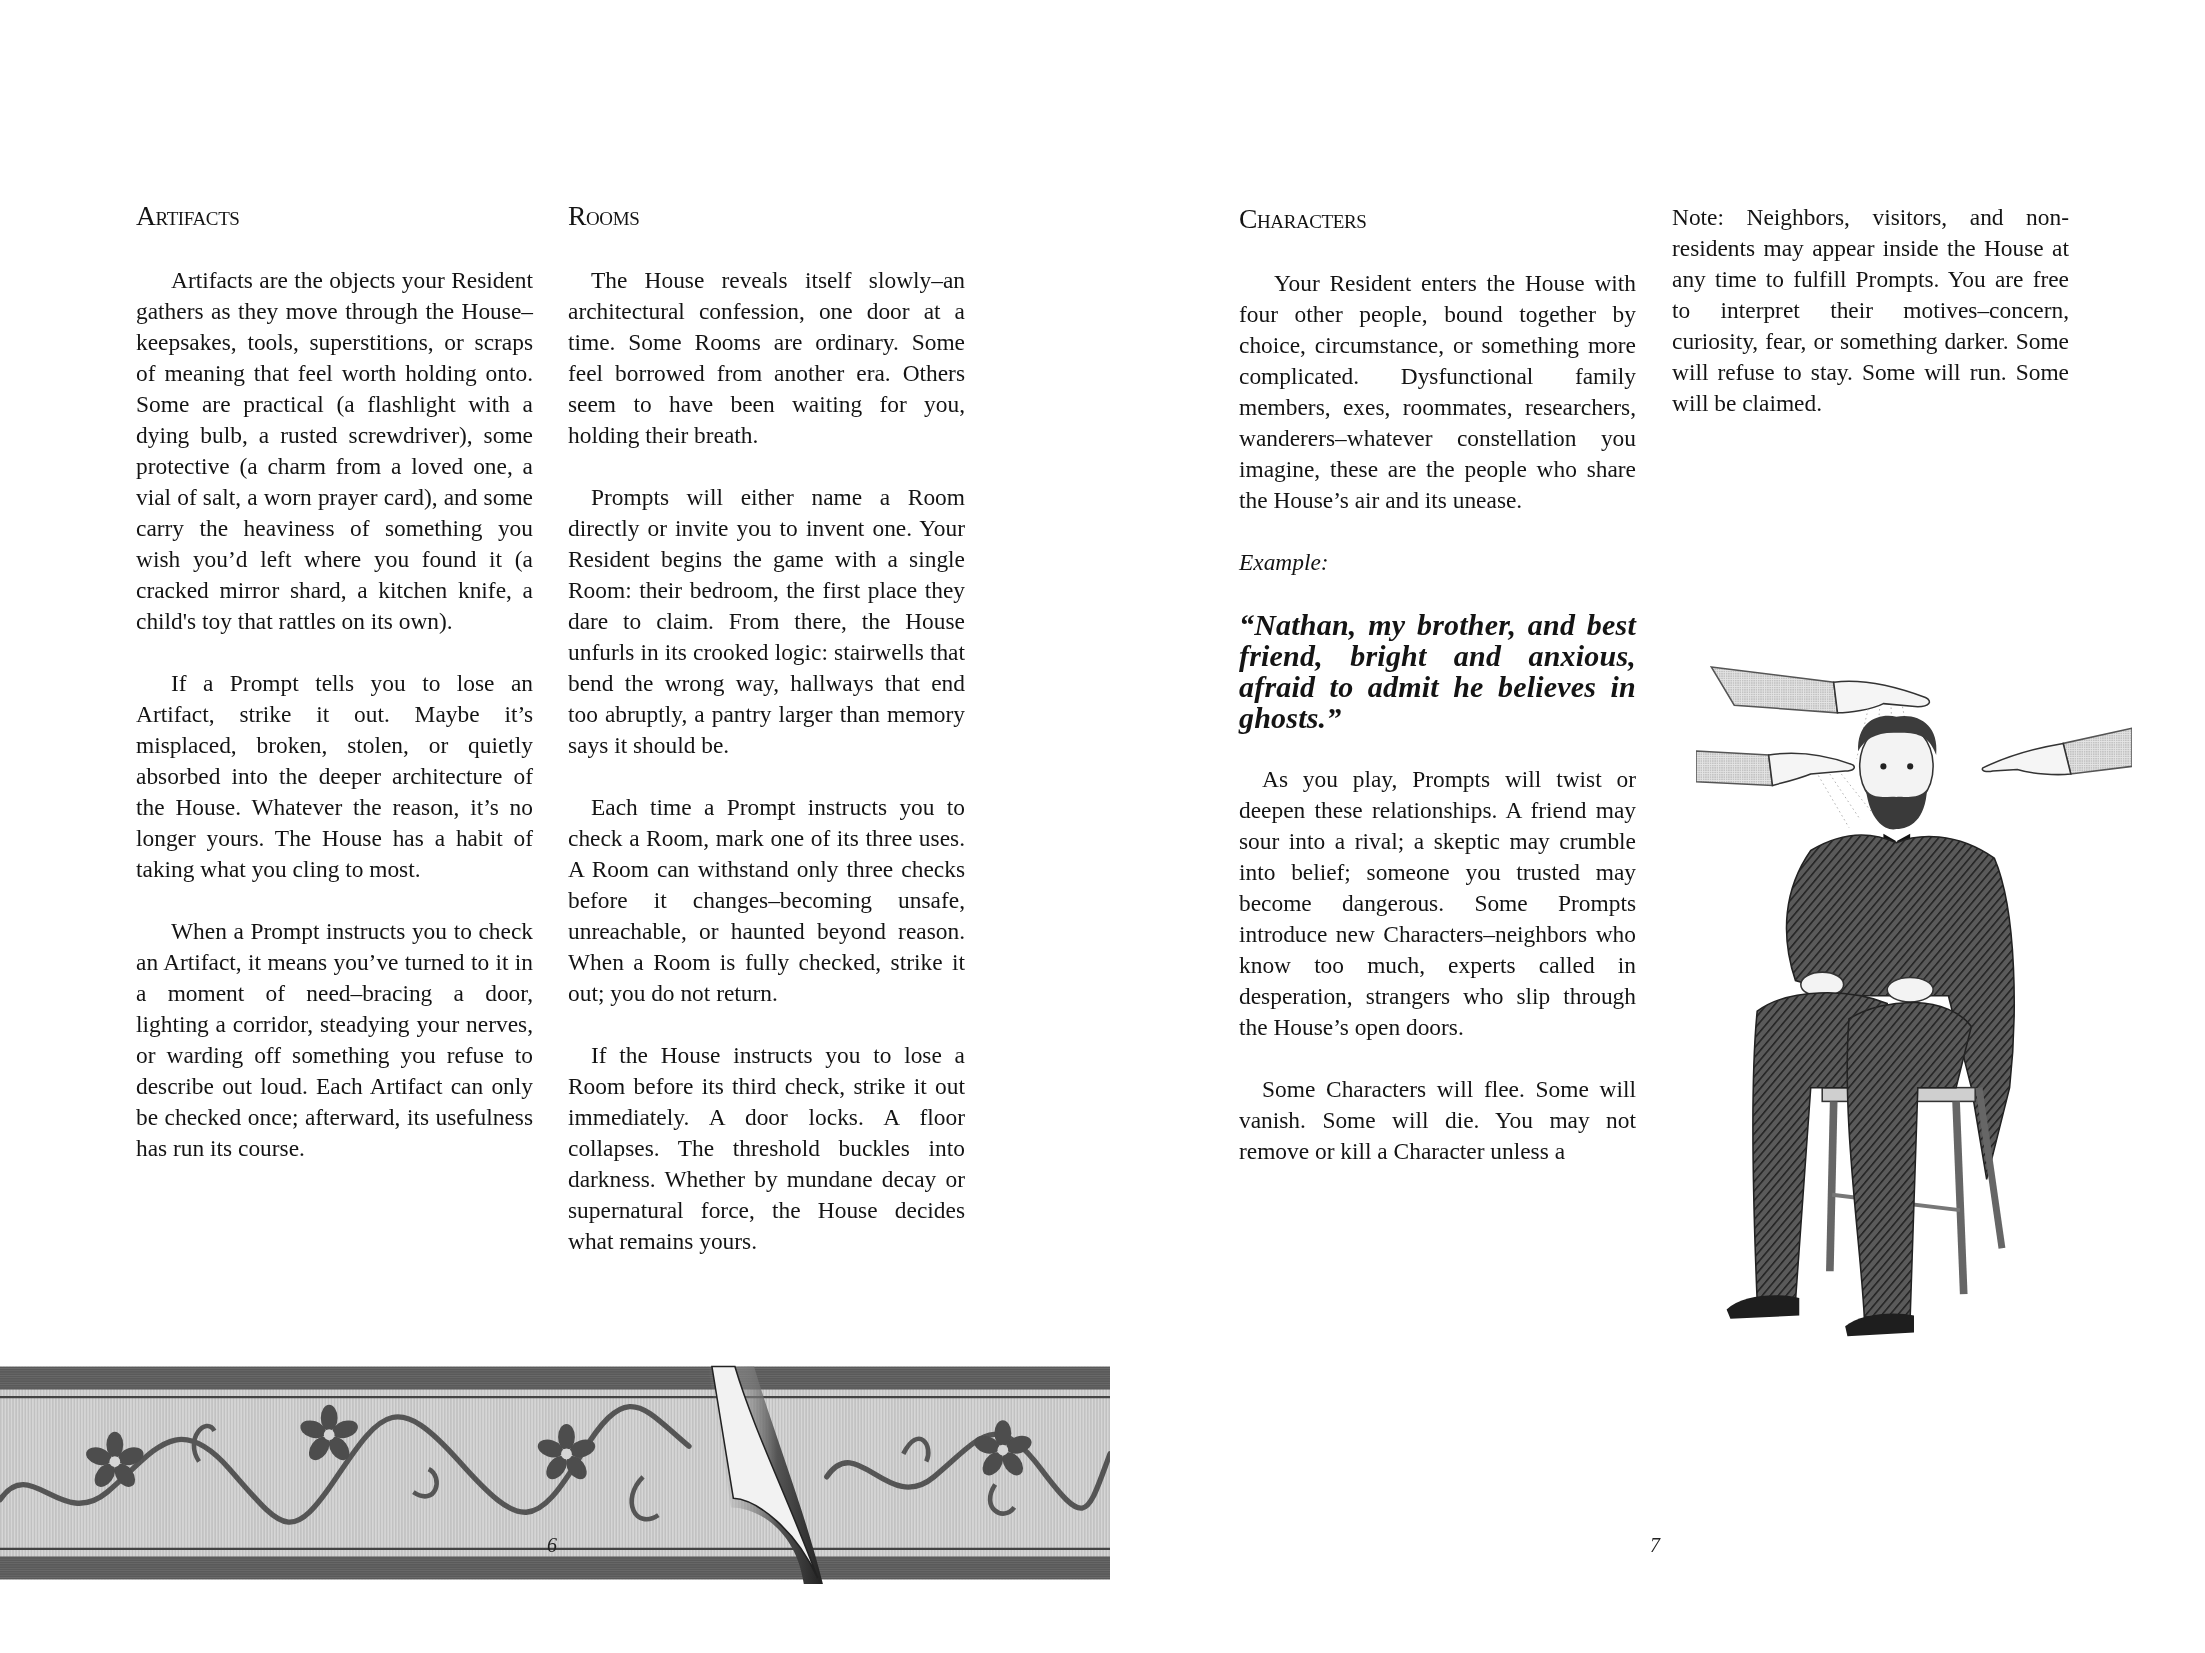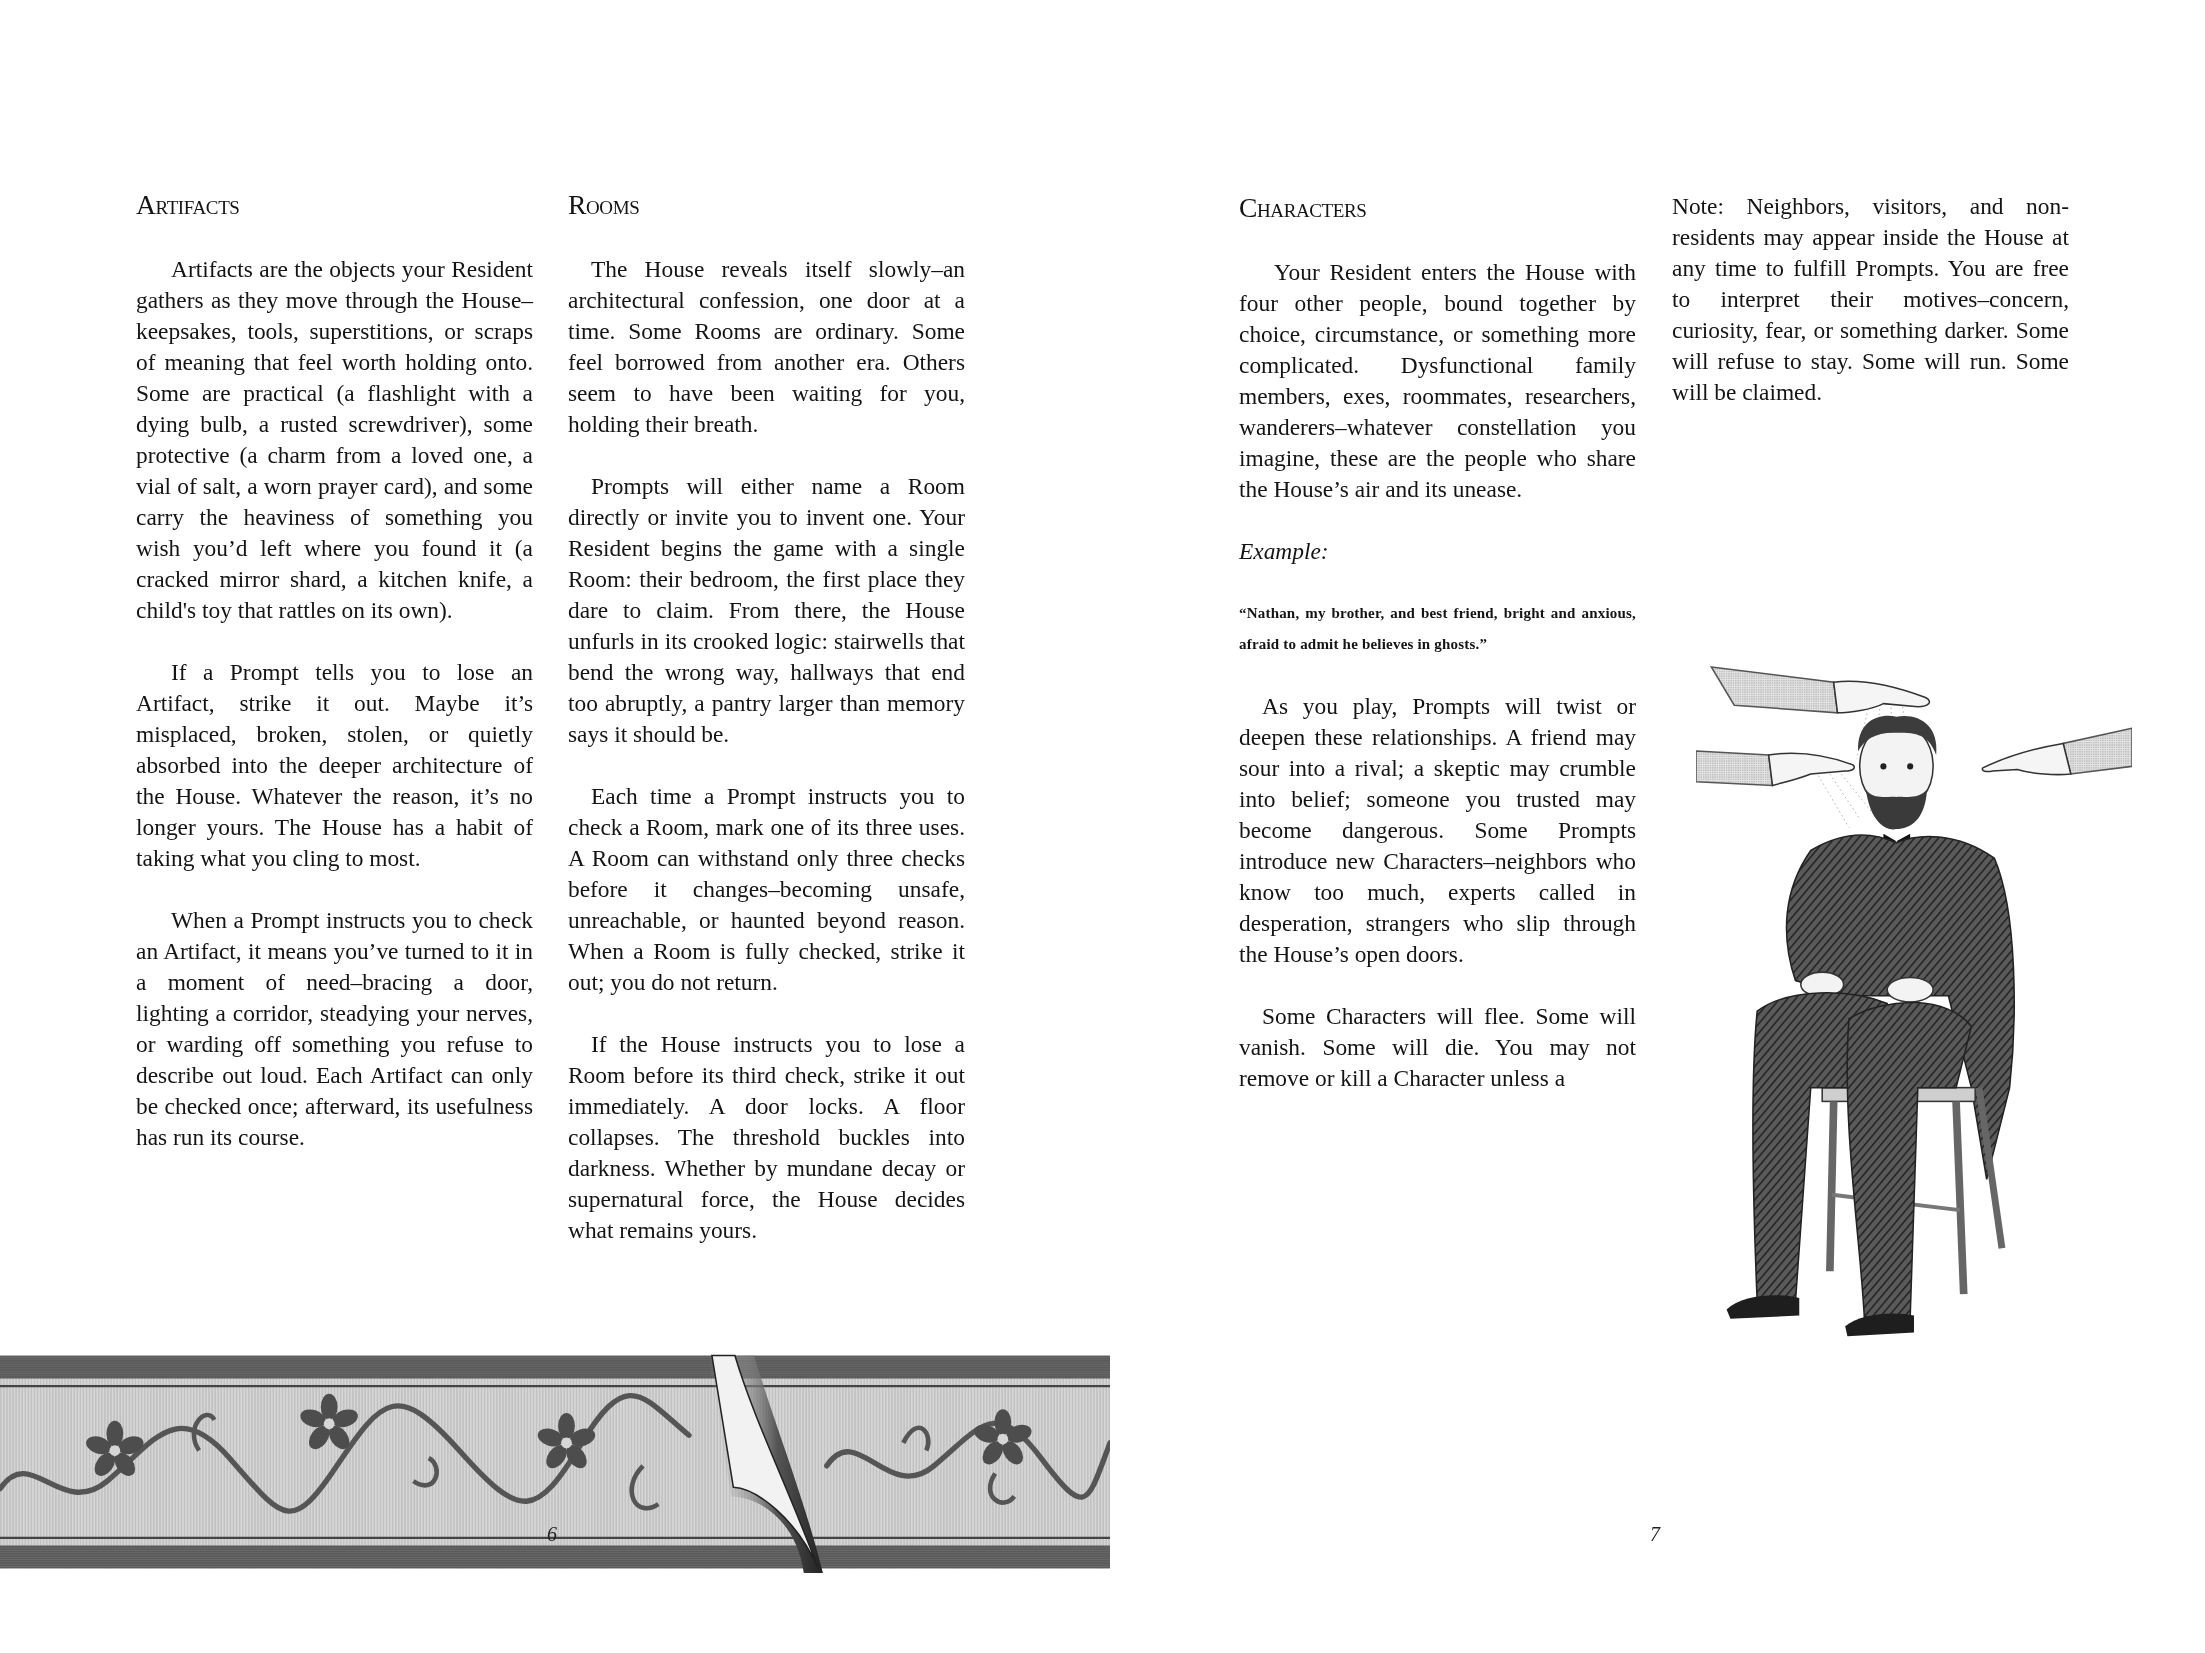--- a/index.html
+++ b/index.html
@@ -1,30 +1,30 @@
 <!DOCTYPE html>
 <html style="font-size:12.3px"><head>
 <meta charset="utf-8">
 <style>
   html, body { margin: 0; padding: 0; background: #ffffff; }
   body { width: 2205px; height: 1654px; position: relative; overflow: hidden;
          font-family: "Liberation Serif", "DejaVu Serif", serif; color: #141414; }
-  .page { position: absolute; top: 5px; height: 1504px; }
+  .page { position: absolute; top: 16px; height: 1504px; }
   .page-left { left: 0; width: 1103px; }
   .page-right { left: 1103px; width: 1103px; }
   .col { position: absolute; width: 397px; font-size: 23.4px; line-height: 31px;
          text-align: justify; hyphens: none; }
   .col p { margin: 0 0 31px 0; }
   .indent { text-indent: 35px; }
   .indent-s { text-indent: 23px; }
   .heading { font-variant: small-caps; font-size: 27.6px; letter-spacing: -0.4px;
              margin: 0; height: 31px; line-height: 31px; font-weight: normal; }
   .heading-gap { height: 34px; }
   .example-label { font-style: italic; margin: 0 0 31px 0; }
-  .quote { margin: 0 0 31px 19px; font-weight: bold; font-size: 15px; letter-spacing: 0.2px; }
+  .quote { margin: 0 0 31px 19px; font-weight: bold; font-size: 30px; letter-spacing: 0.2px; font-style: italic; }
   .note-label { font-weight: normal; }
   .page-num { position: absolute; font-size: 20px; font-style: italic; color: #222; }
   #banner { position: absolute; left: 0; top: 1346px; width: 1110px; height: 222px; }
   #illustration { position: absolute; left: 1696px; top: 659px; width: 436px; height: 689px; }
 </style>
 </head>
 <body>
 
 <div class="page page-left">
 

